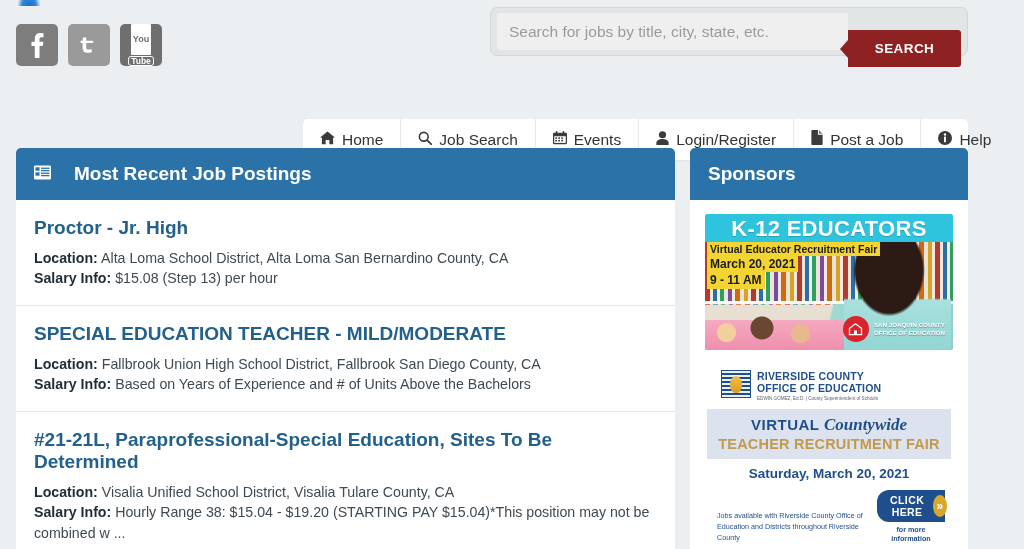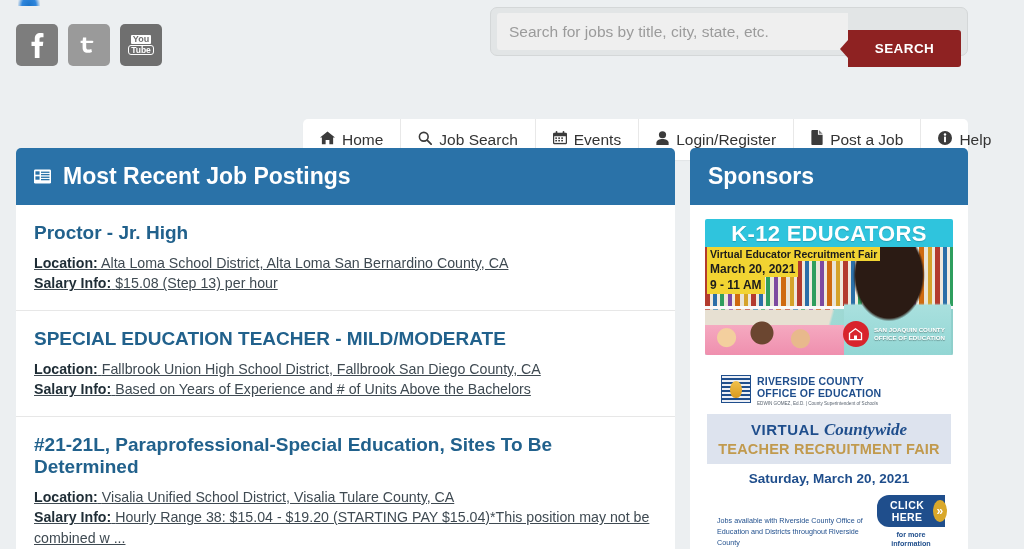--- a/index.html
+++ b/index.html
@@ -78,34 +78,34 @@
   .navitem svg { flex: none; }
 
   
   .panel {
     position: absolute; background: #fff;
     border-radius: 5px 5px 0 0; overflow: hidden;
   }
   .panel-head {
     background: #2a72a8; color: #fff;
     padding: 15px 18px;
-    font-size: 23px; font-weight: bold;
-    display: flex; align-items: center; gap: 12px;
+    font-size: 19px; font-weight: bold;
+    display: flex; align-items: center; gap: 23px;
   }
   #jobs-panel { left: 16px; top: 148px; width: 659px; height: 401px; }
   #sponsors-panel { left: 690px; top: 148px; width: 278px; height: 401px; }
 
   .joblist { padding: 0; }
   .job { padding: 17px 18px 16px 18px; border-bottom: 1px solid #e7e7e7; }
   .job:last-child { border-bottom: 0; }
   .job-title {
     color: #21618c; font-size: 19px; font-weight: bold;
     margin-bottom: 9px; cursor: pointer; line-height: 1.15;
   }
-  .job-line { font-size: 14.2px; color: #3f4a52; line-height: 1.45; text-decoration: underline; }
+  .job-line { font-size: 14.2px; color: #3f4a52; line-height: 1.45; }
   .job-line b { color: #1f2d36; }
 
   
   .sponsor-body { padding: 14px 15px; }
   .ad { width: 100%; border-radius: 2px; overflow: hidden; margin-bottom: 12px; }
 
   
   .ad1 { position: relative; height: 136px; background: #2fc4dd; }
   .ad1 .photo {
     position: absolute; inset: 28px 0 0 0;
@@ -233,21 +233,21 @@
           <path fill="#fff" d="M10.5 26V14h3.3l.5-4.2h-3.8V7.2c0-1.2.3-2 2-2H14.5V1.3C14.1 1.2 12.8 1 11.3 1 8 1 5.8 3 5.8 6.7v3.1H2.5V14h3.3v12z"></path>
         </svg>
     </a>
     <a class="sbtn tw">
       <svg width="22" height="22" viewBox="0 0 22 22">
           <path fill="#fff" d="M5 3.5h3.2v3.2h5.6c.9 0 1.6.2 1.6 1.1 0 1-.8 1.2-1.7 1.2H8.2v4.2c0 1.5.7 2.3 2.2 2.3 1 0 1.9-.2 2.9-.6l.7 3c-1.3.6-2.7.9-4.2.9C6 18.8 4.6 16.6 4.6 13.4V9H2.6V6.7h2z"></path>
         </svg>
     </a>
     <a class="sbtn yt">
       <span style="display:flex;flex-direction:column;align-items:center;gap:1px;line-height:1">
-        <span style="background:#fff;color:#6f6f6f;font-size:9px;font-weight:bold;padding:0 2px;border-radius:1px;">You</span>
+        <span style="background:#fff;color:#6f6f6f;font-size:9px;font-weight:bold;padding:11px 2px;border-radius:1px;">You</span>
         <span style="border:1.5px solid #fff;color:#fff;font-size:8.5px;font-weight:bold;padding:0 2px;border-radius:3px;">Tube</span>
       </span>
     </a>
   </div>
 
   <div class="searchwrap">
     <input class="searchinput" type="text" placeholder="Search for jobs by title, city, state, etc." style="">
     <button class="searchbtn">SEARCH</button>
   </div>
 

